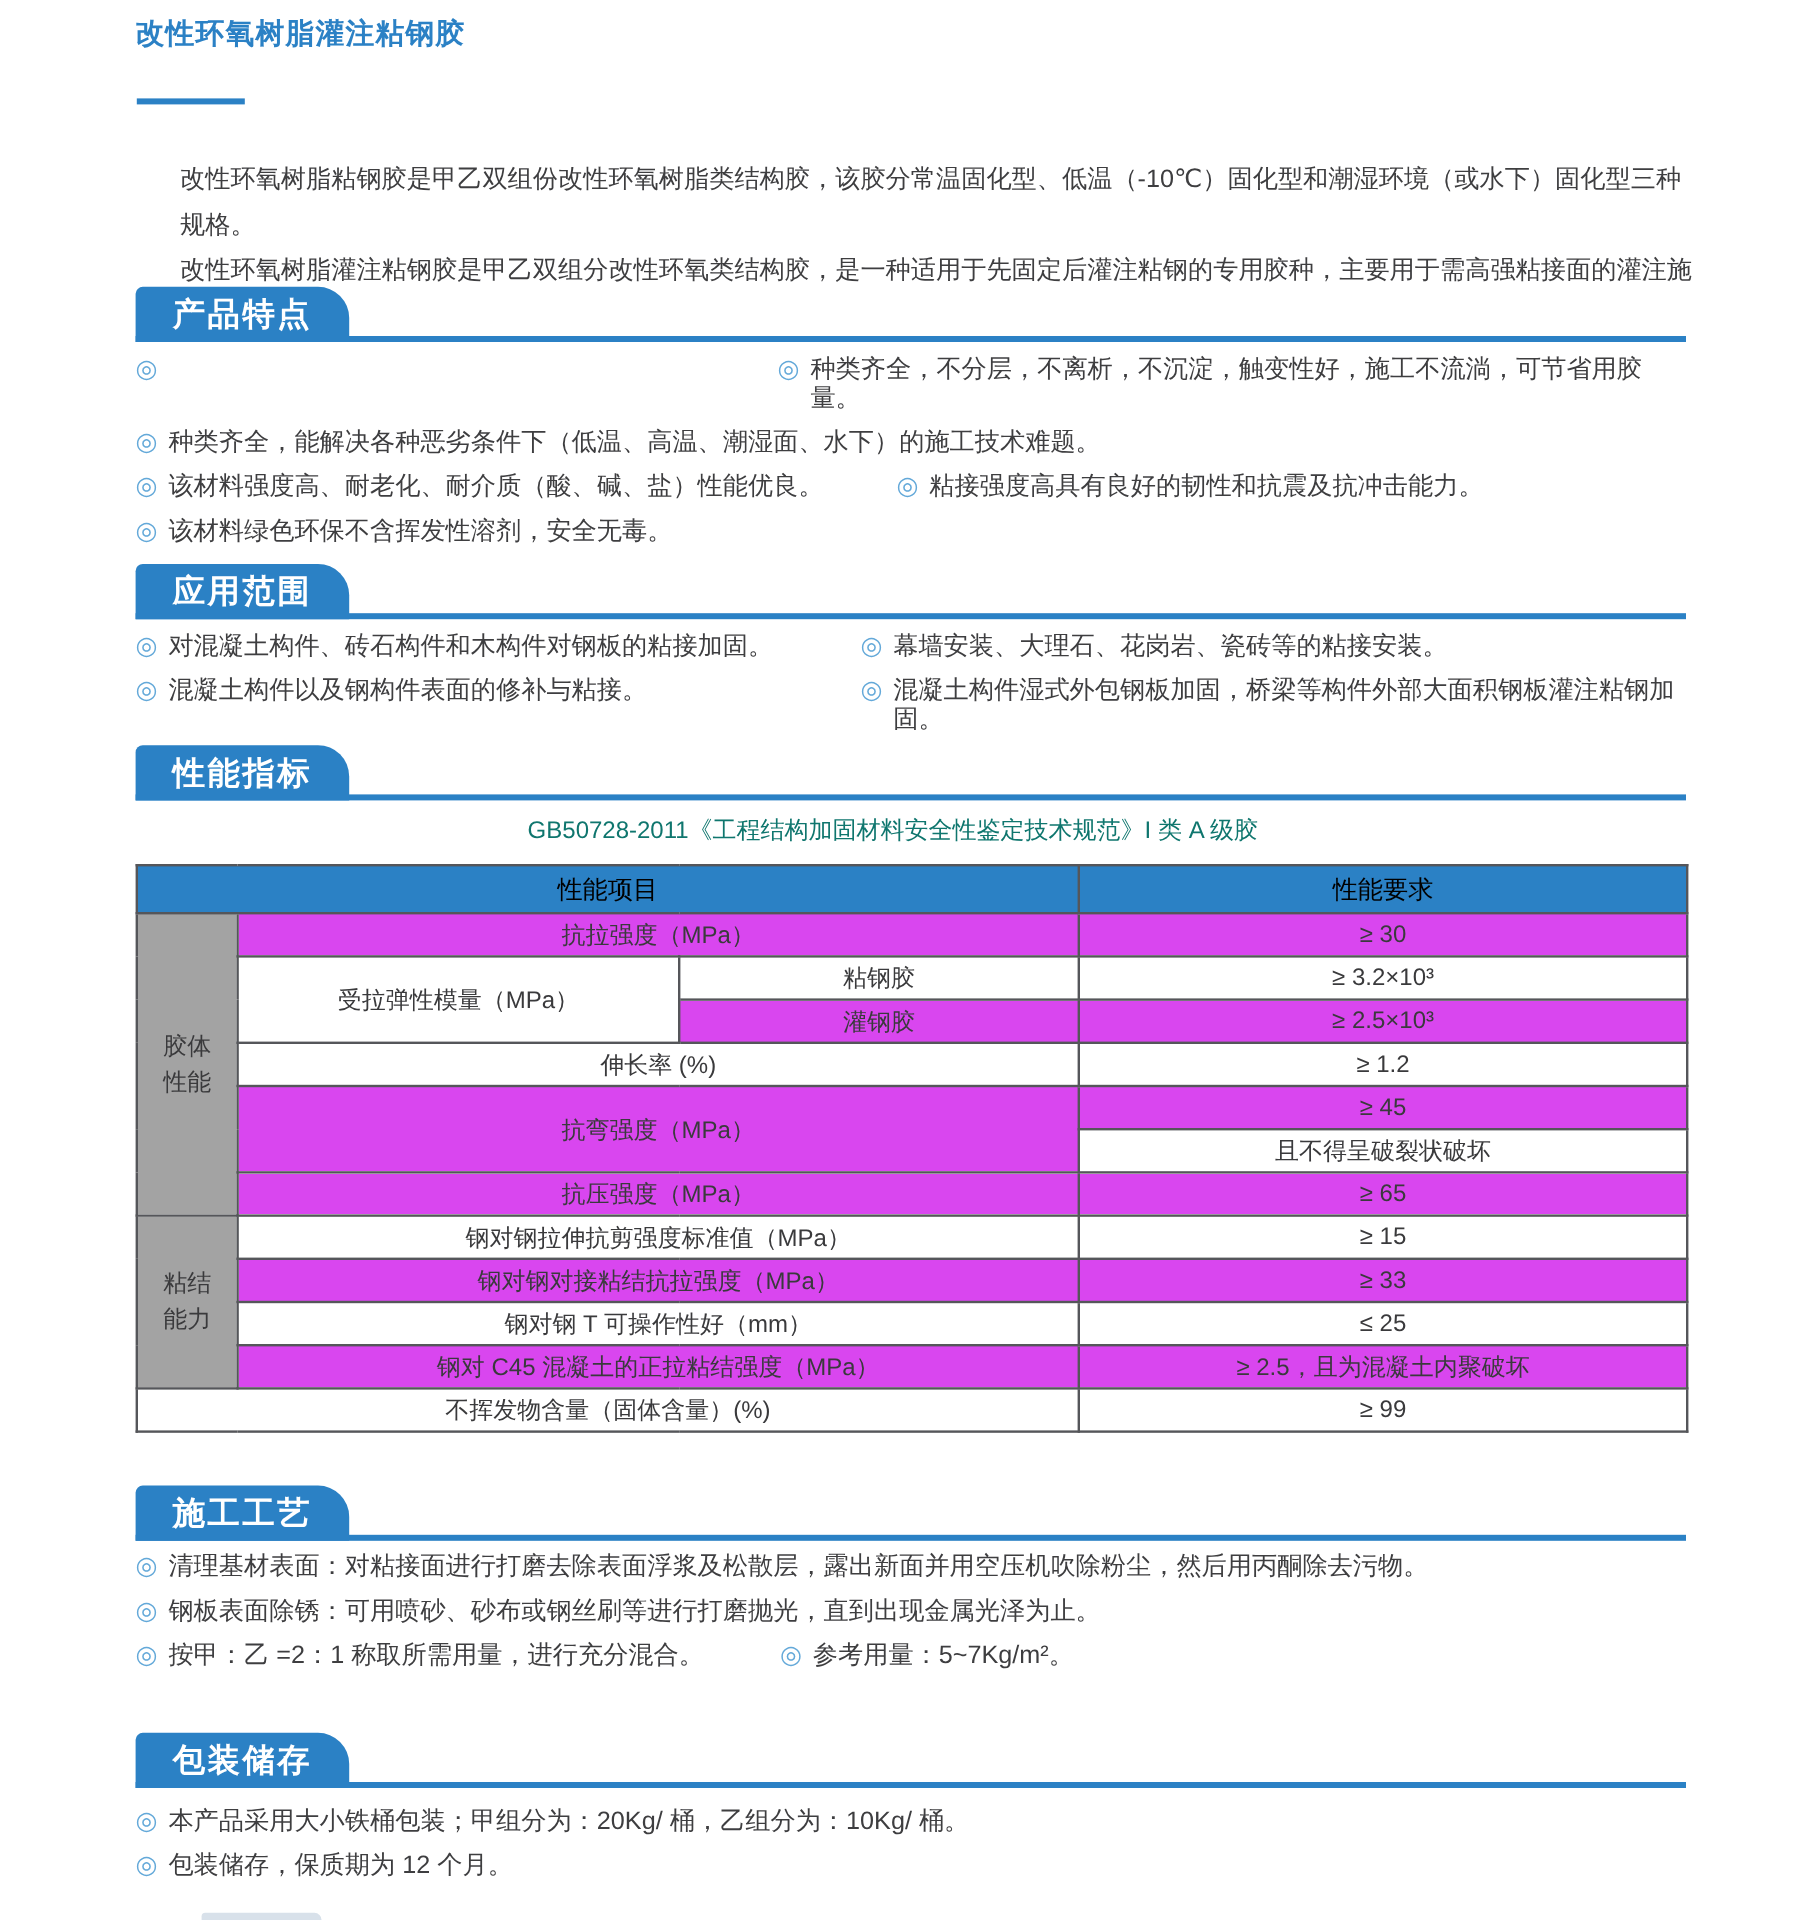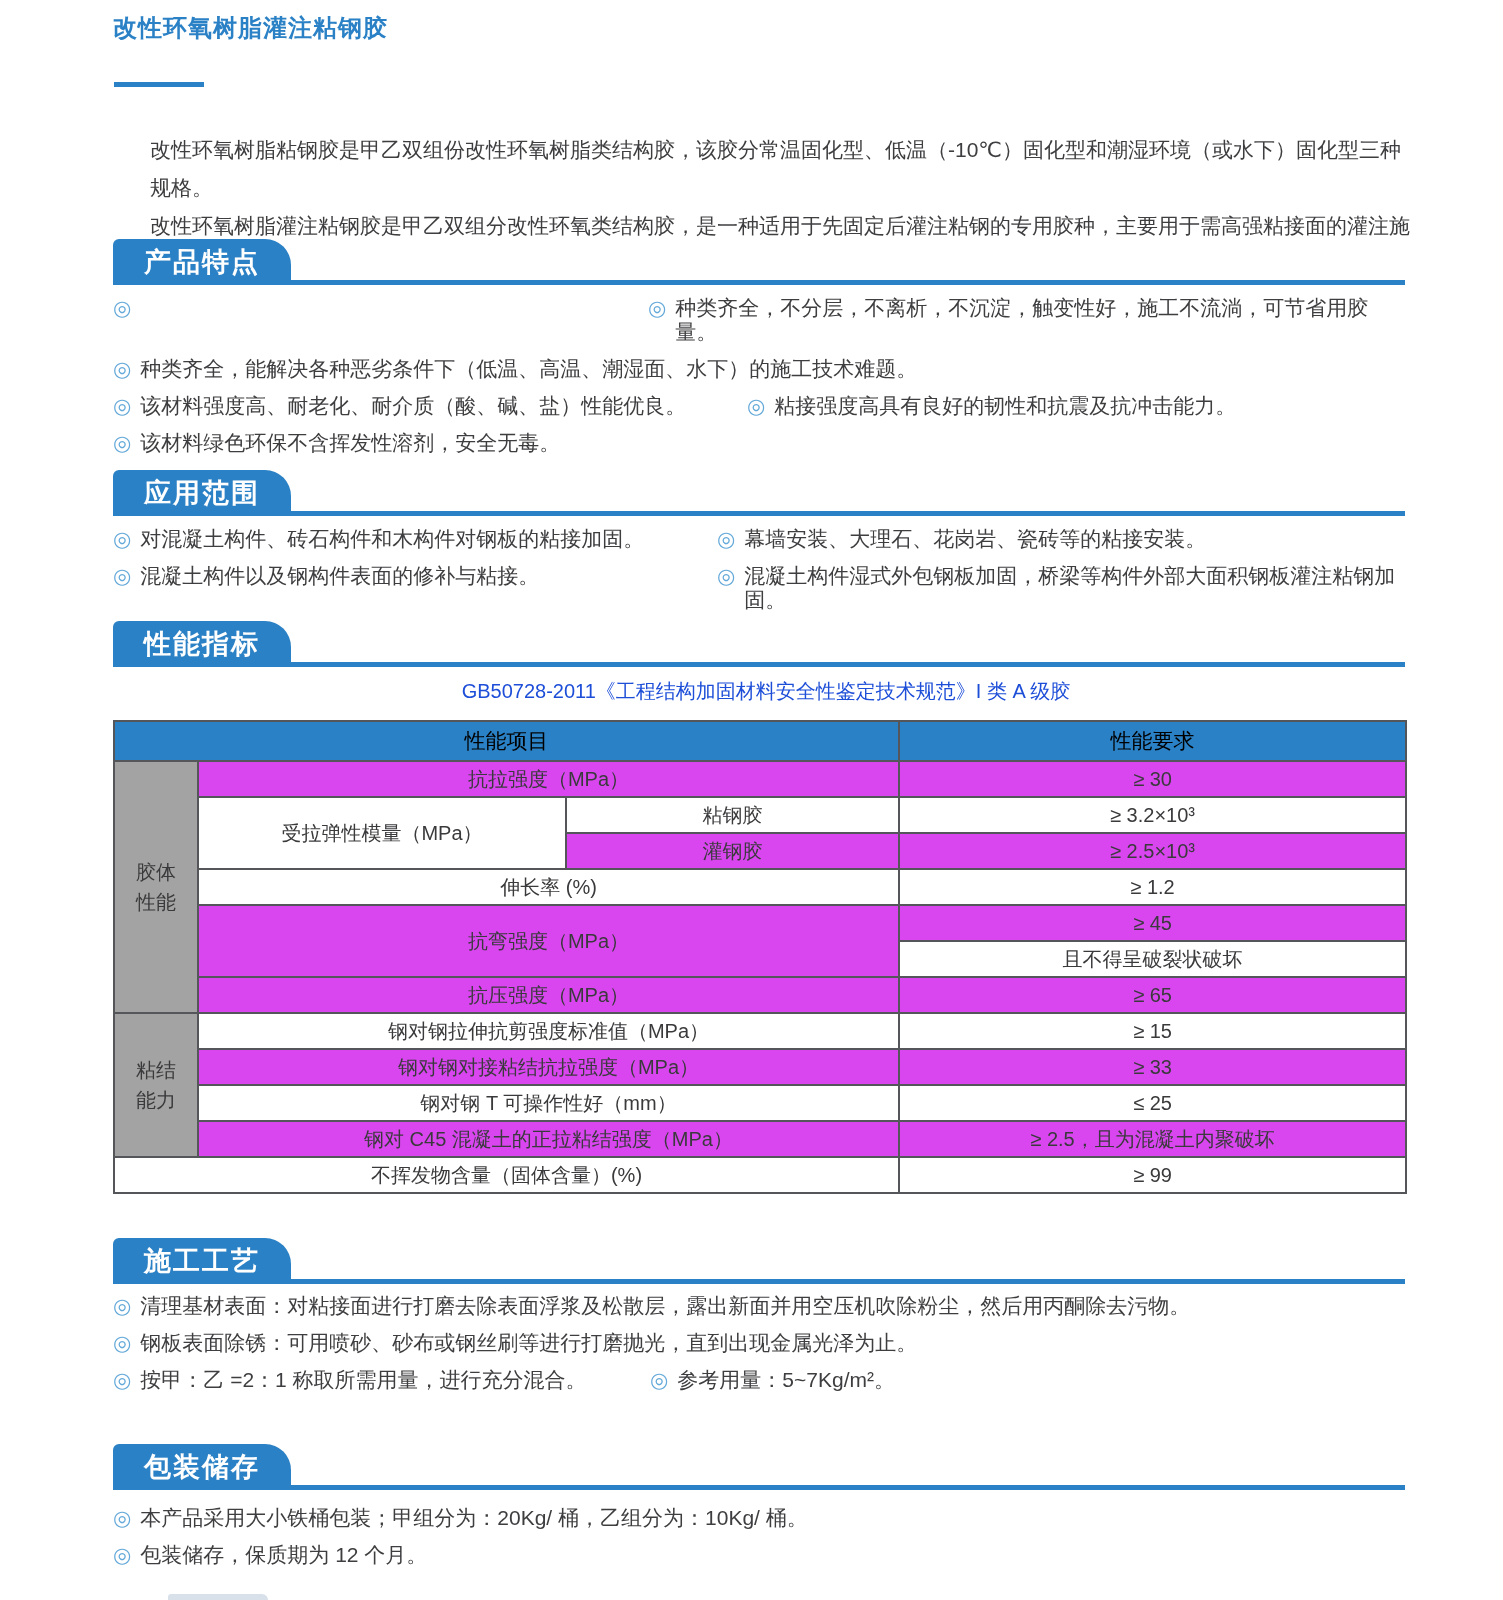--- a/index.html
+++ b/index.html
@@ -33,22 +33,22 @@
   .bullets{position:absolute;left:113px;width:1292px;}
   .brow{display:flex;line-height:24px;margin-bottom:13px;font-size:21px;color:#3e3e40;}
   .bitem{display:flex;}
   .bitem .mark{color:#64a9d9;margin-right:9px;flex:0 0 auto;}
   .w535{flex:0 0 535px;}
   .w634{flex:0 0 634px;}
   .w604{flex:0 0 604px;}
   .w537{flex:0 0 537px;}
   
   .tbl-caption{
-    position:absolute;left:120px;top:678px;width:1292px;text-align:center;
-    font-size:20px;color:#1d4ed8;
+    position:absolute;left:98px;top:678px;width:1292px;text-align:center;
+    font-size:20px;color:#0f766e;
   }
   table.perf{
     position:absolute;left:113px;top:720px;width:1292px;
     border-collapse:collapse;table-layout:fixed;
     font-size:20px;color:#3a3a3c;
   }
   table.perf th,table.perf td{
     border:2px solid #55565a;text-align:center;vertical-align:middle;
     padding:0;overflow:hidden;
   }

